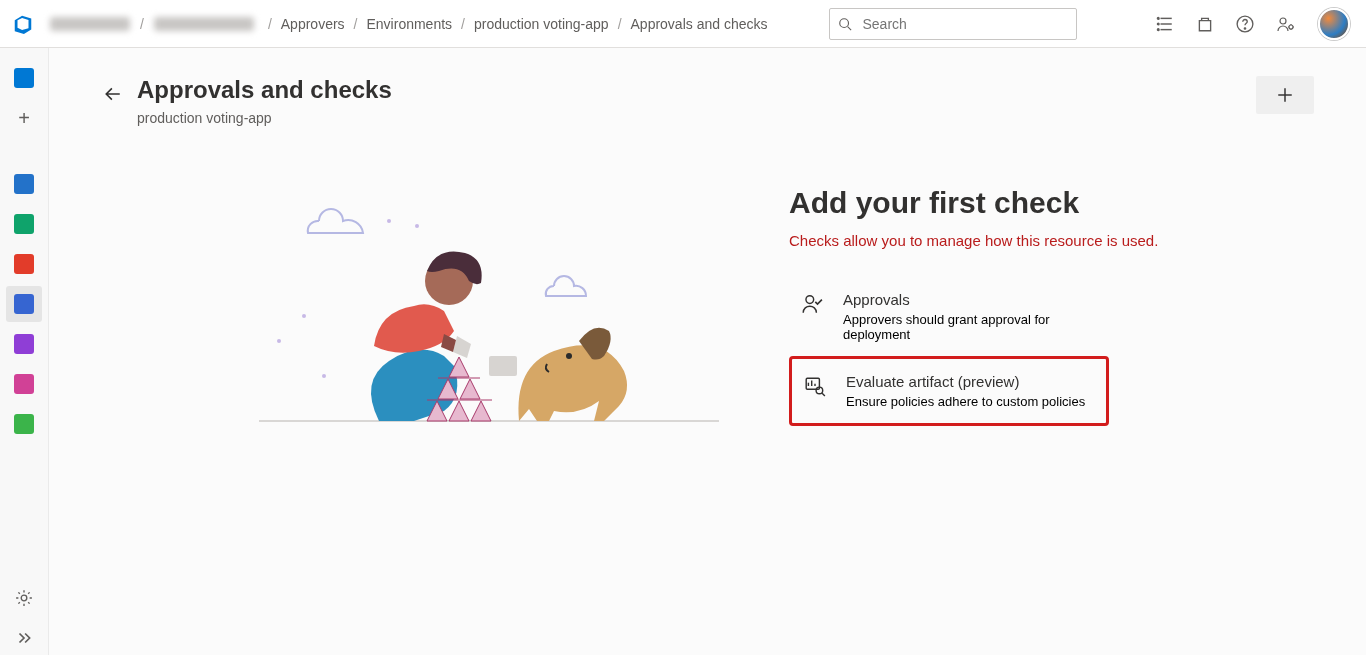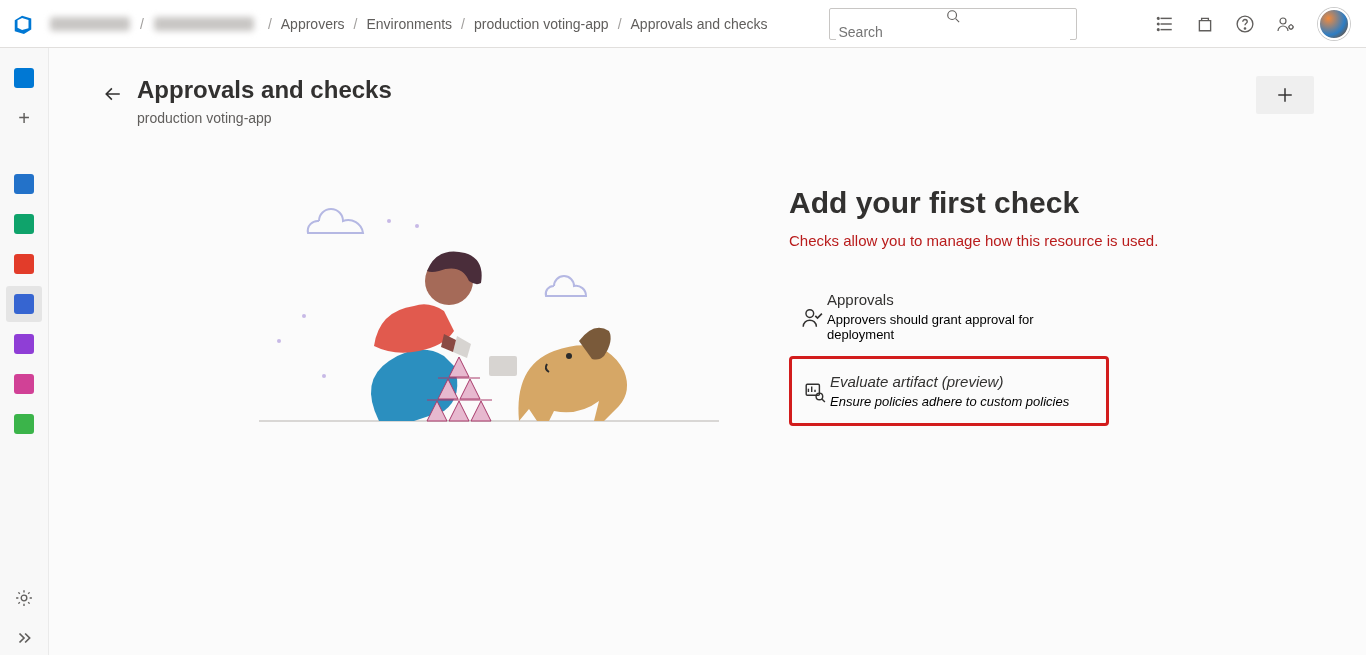--- a/index.html
+++ b/index.html
@@ -42,22 +42,21 @@
   .searchbox {
     margin-left: 52px;
     display: flex;
     align-items: center;
     width: 230px;
     height: 30px;
     border: 1px solid #c8c6c4;
     border-radius: 2px;
     padding: 0 8px;
     color: #605e5c;
-    gap: 0;
-    flex-direction: column;
+    gap: 8px;
   }
   .searchbox input {
     border: none;
     outline: none;
     font-size: 14px;
     width: 100%;
     color: #323130;
   }
   .topbar-spacer { flex: 1; }
   .topbar-icons {
@@ -174,40 +173,39 @@
     font-weight: 700;
     margin: 0 0 12px 0;
   }
   .empty-state p {
     color: #b91c1c;
     font-size: 15px;
     margin: 0 0 28px 0;
   }
   .check-option {
     display: flex;
-    align-items: center;
-    gap: 4px;
+    align-items: flex-start;
+    gap: 20px;
     padding: 14px 12px;
     cursor: pointer;
     border-radius: 4px;
     width: 300px;
   }
   .check-option .opt-title {
     font-size: 15px;
     color: #323130;
   }
   .check-option .opt-desc {
     font-size: 13px;
     color: #000000;
     margin-top: 4px;
   }
   .check-option.highlight {
     border: 3px solid #d21c1c;
     width: 290px;
-    font-style: italic;
   }
   .opt-icon {
     color: #323130;
     margin-top: 2px;
   }
   svg { display: block; }
 </style>
 </head>
 <body>
 

